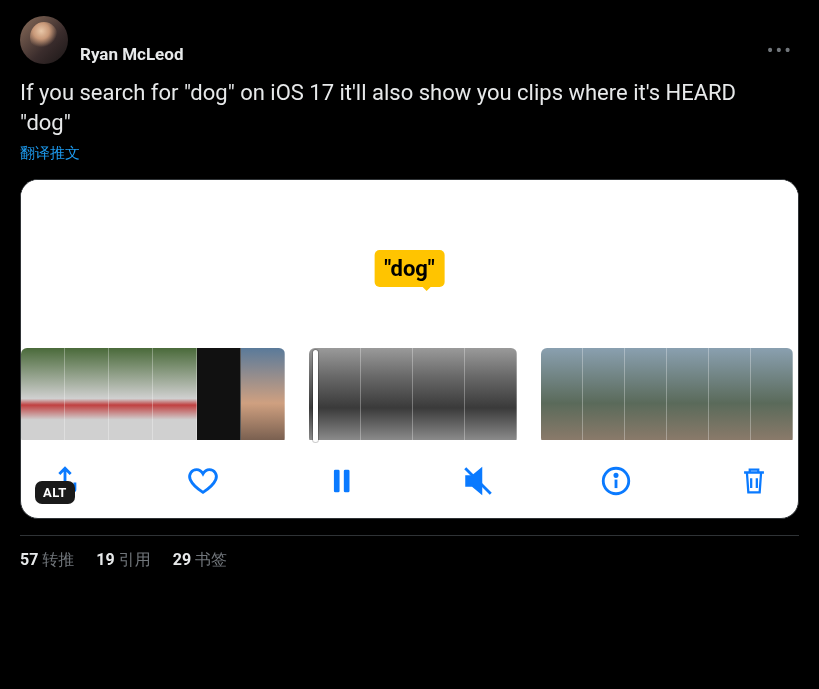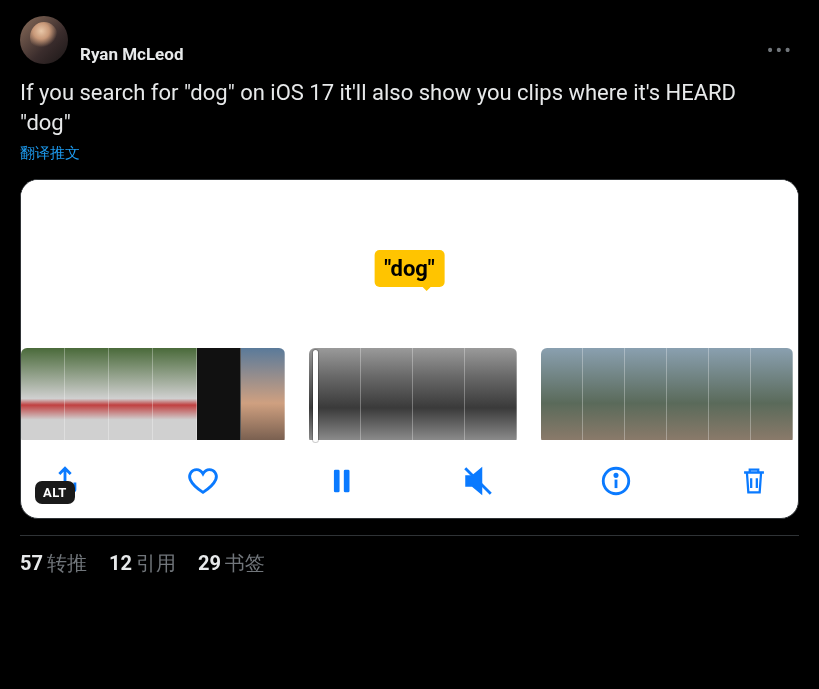--- a/index.html
+++ b/index.html
@@ -31,21 +31,21 @@
   .toolbar { height: 74px; display: flex; justify-content: space-between; align-items: center; padding: 0 24px 0 24px; }
   .tool-btn { width: 40px; height: 40px; display: flex; align-items: center; justify-content: center; cursor: pointer; color: #0a7aff; }
   .tool-btn svg { width: 34px; height: 34px; stroke: #0a7aff; fill: none; stroke-width: 2; }
   .tool-btn.pause svg { fill: #0a7aff; stroke: none; }
   .tool-btn.mute svg { fill: #0a7aff; stroke: #0a7aff; }
   .tool-btn.trash svg { stroke-width: 1.6; }
   .alt-badge { position: absolute; left: 14px; bottom: 14px; background: #1a1a1a; color: #fff; font-size: 13px; font-weight: 700; padding: 4px 8px; border-radius: 7px; letter-spacing: 0.5px; }
   .meta-line { margin-top: 16px; color: #71767b; font-size: 16px; }
   .meta-line .views-num { color: #e7e9ea; font-weight: 700; }
   .divider { border: 0; border-top: 1px solid #2f3336; margin: 16px 0 14px 0; }
-  .stats { display: flex; gap: 22px; font-size: 20px; color: #71767b; }
+  .stats { display: flex; gap: 22px; font-size: 16px; color: #71767b; }
   .stats .num { color: #e7e9ea; font-weight: 700; margin-right: 4px; }
 </style>
 </head>
 <body>
 
 <div class="tweet">
 
   <div class="header-row">
     <div class="avatar"></div>
     <div class="name-block">
@@ -128,17 +128,17 @@
     </div>
 
     <div class="alt-badge">ALT</div>
   </div>
 
 
   <hr class="divider">
 
   <div class="stats">
     <div><span class="num">57</span><span>转推</span></div>
-    <div><span class="num">12</span><span>引用</span></div>
+    <div><span class="num">19</span><span>引用</span></div>
     <div><span class="num">29</span><span>书签</span></div>
   </div>
 
 </div>
 
 </body></html>

